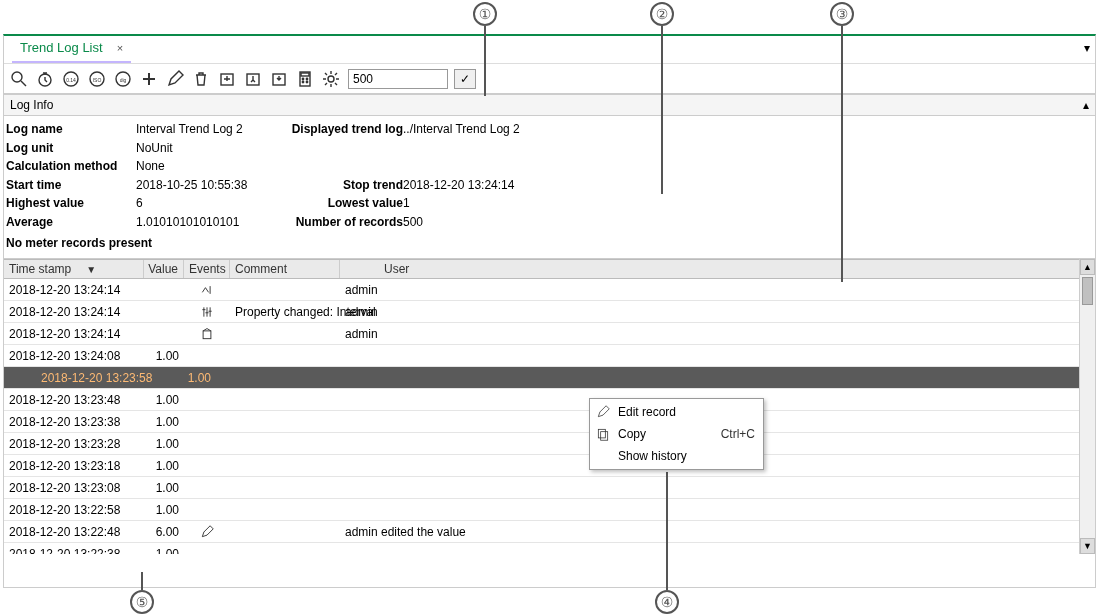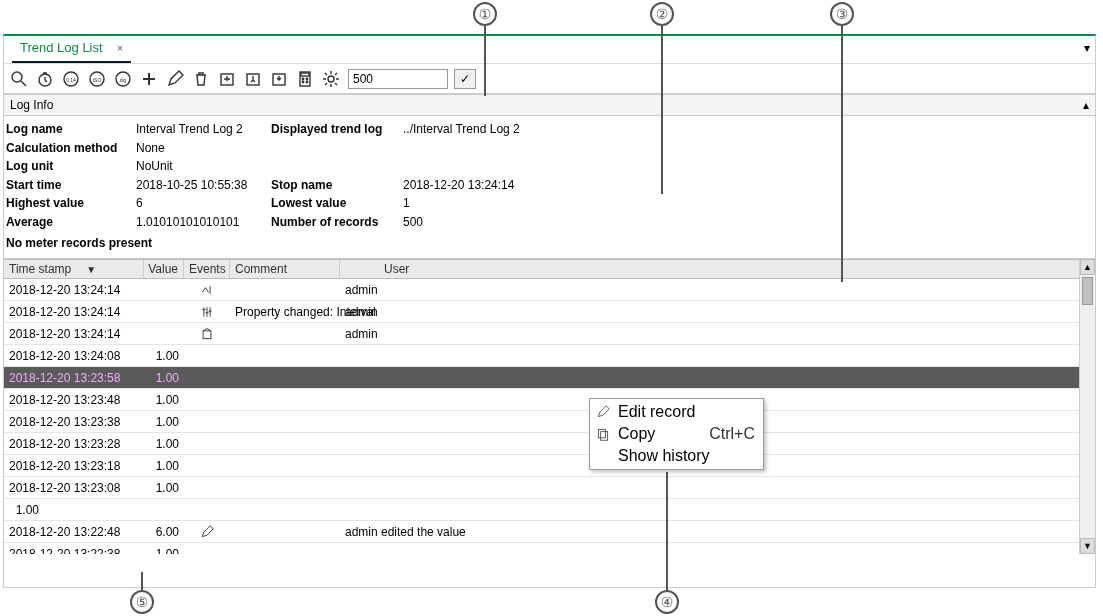--- a/index.html
+++ b/index.html
@@ -1,58 +1,58 @@
 <!DOCTYPE html>
 <html><head>
 <meta charset="utf-8">
 <style>
 * { box-sizing: border-box; margin: 0; padding: 0; }
 body { font-family: Arial, sans-serif; font-size: 12px; color: #000; background: #fff; width: 1103px; height: 616px; position: relative; }
 .callout { position: absolute; width: 24px; height: 24px; border: 2px solid #555; border-radius: 50%; background: #fff; display: flex; align-items: center; justify-content: center; font-size: 14px; color: #555; font-weight: normal; z-index: 20; }
 .callout-line { position: absolute; background: #555; z-index: 19; }
 .panel { position: absolute; top: 34px; left: 3px; right: 7px; bottom: 28px; border: 1px solid #ccc; border-top: 2px solid #0a8a4a; background: #fff; }
 .tabbar { height: 28px; border-bottom: 1px solid #ddd; display: flex; align-items: flex-end; padding-left: 8px; }
-.tab { display: flex; align-items: center; gap: 14px; padding: 5px 8px 6px; color: #0a8a4a; font-size: 13px; border-bottom: 2px solid #0f172a; }
+.tab { display: flex; align-items: center; gap: 14px; padding: 5px 8px 6px; color: #0a8a4a; font-size: 13px; border-bottom: 2px solid #c4b5fd; }
 .tab-close { color: #555; font-size: 11px; }
 .panel-menu { position: absolute; right: 5px; top: 5px; }
 .toolbar { height: 30px; display: flex; align-items: center; gap: 4px; padding: 2px 4px; border-bottom: 1px solid #ccc; }
 .tool-icon { width: 22px; height: 22px; display: flex; align-items: center; justify-content: center; cursor: pointer; }
 .tool-icon svg { width: 18px; height: 18px; stroke: #333; fill: none; stroke-width: 1.4; }
 .tool-input { width: 100px; height: 20px; border: 1px solid #999; padding: 0 4px; font-size: 12px; margin-left: 2px; }
 .apply-btn { width: 22px; height: 20px; border: 1px solid #999; background: #f0f0f0; display: flex; align-items: center; justify-content: center; margin-left: 2px; }
 .section-hdr { height: 22px; background: #f5f5f5; border-top: 1px solid #ccc; border-bottom: 1px solid #ccc; display: flex; align-items: center; justify-content: space-between; padding: 0 6px; font-size: 12px; }
 .info-grid { padding: 4px 2px 6px; font-size: 12px; line-height: 1.55; border-bottom: 1px solid #ccc;}
 .info-row { display: flex; }
 .info-lbl { font-weight: bold; width: 130px; white-space: nowrap; }
 .info-val { width: 135px; white-space: nowrap; }
-.info-lbl2 { font-weight: bold; width: 132px; white-space: nowrap; }
+.info-lbl2 { font-weight: bold; width: 132px; white-space: nowrap; text-align: right; }
 .info-val2 { white-space: nowrap; }
 .no-meter { font-weight: bold; padding-top: 2px; }
 .grid-wrap { position: relative; }
 .grid-hdr { display: flex; background: #eaeaea; border-top: 1px solid #bbb; border-bottom: 1px solid #bbb; height: 20px; align-items: center; font-size: 12px; color: #333; }
 .gh { border-right: 1px solid #ccc; padding: 0 5px; height: 100%; display: flex; align-items: center; }
 .gh.ts { width: 140px; gap: 15px; }
 .gh.val { width: 40px; justify-content: flex-end; }
 .gh.ev { width: 46px; }
 .gh.cm { width: 110px; }
 .gh.us { flex: 1; margin-left: 39px; }
 .sort-arrow { font-size: 10px; }
 .row { display: flex; height: 22px; align-items: center; border-bottom: 1px solid #e5e5e5; font-size: 12px; }
-.row.sl { background: #5a5a5a; color: #f0abfc; }
+.row.sl { background: #5a5a5a; color: #fdba74; padding-left: 32px; }
 .c { padding: 0 5px; height: 100%; display: flex; align-items: center; }
 .c.ts { width: 140px; }
 .c.val { width: 40px; justify-content: flex-end; }
 .c.ev { width: 46px; justify-content: center; }
 .c.cm { width: 110px; white-space: nowrap; }
 .c.us { flex: 1; white-space: nowrap; }
 .row svg { width: 14px; height: 14px; stroke: #333; fill: none; stroke-width: 1.2; }
 .scrollbar { position: absolute; right: 0; top: 0; bottom: 0; width: 16px; background: #f0f0f0; border-left: 1px solid #ccc; }
 .sb-btn { height: 16px; background: #ddd; border: 1px solid #bbb; display: flex; align-items: center; justify-content: center; font-size: 9px; }
 .sb-thumb { position: absolute; left: 2px; right: 2px; top: 18px; height: 28px; background: #c0c0c0; border: 1px solid #999; }
-.ctx-menu { position: absolute; background: #fff; border: 1px solid #999; box-shadow: 2px 2px 4px rgba(0,0,0,.25); z-index: 30; font-size: 16px; padding: 2px 0; width: 175px; }
+.ctx-menu { position: absolute; background: #fff; border: 1px solid #999; box-shadow: 2px 2px 4px rgba(0,0,0,.25); z-index: 30; font-size: 12px; padding: 2px 0; width: 175px; }
 .ctx-item { display: flex; align-items: center; height: 22px; padding: 0 8px 0 4px; gap: 6px; }
 .ctx-icon { width: 18px; display: flex; justify-content: center; }
 .ctx-shortcut { margin-left: auto; color: #333; }
 .half-row {height:11px; overflow:hidden; display:flex; align-items:flex-start;}
 .half-row .row{border-bottom:none;}
 </style>
 </head>
 <body>
 
 <div class="callout" style="left:473px;top:2px">①</div>
@@ -165,31 +165,31 @@
     <span>▴</span>
   </div>
   <div class="info-grid">
     <div class="info-row">
       <div class="info-lbl">Log name</div>
       <div class="info-val">Interval Trend Log 2</div>
       <div class="info-lbl2">Displayed trend log</div>
       <div class="info-val2">../Interval Trend Log 2</div>
     </div>
     <div class="info-row">
+      <div class="info-lbl">Log unit</div>
+      <div class="info-val">NoUnit</div>
+    </div>
+    <div class="info-row">
       <div class="info-lbl">Calculation method</div>
       <div class="info-val">None</div>
     </div>
     <div class="info-row">
-      <div class="info-lbl">Log unit</div>
-      <div class="info-val">NoUnit</div>
-    </div>
-    <div class="info-row">
       <div class="info-lbl">Start time</div>
       <div class="info-val">2018-10-25 10:55:38</div>
-      <div class="info-lbl2">Stop name</div>
+      <div class="info-lbl2">Stop trend</div>
       <div class="info-val2">2018-12-20 13:24:14</div>
     </div>
     <div class="info-row">
       <div class="info-lbl">Highest value</div>
       <div class="info-val">6</div>
       <div class="info-lbl2">Lowest value</div>
       <div class="info-val2">1</div>
     </div>
     <div class="info-row">
       <div class="info-lbl">Average</div>
@@ -289,20 +289,21 @@
           <div class="c us"></div>
         </div>
         <div class="row">
           <div class="c ts">2018-12-20 13:23:08</div>
           <div class="c val">1.00</div>
           <div class="c ev"></div>
           <div class="c cm"></div>
           <div class="c us"></div>
         </div>
         <div class="row">
+          <div class="c ts">2018-12-20 13:22:58</div>
           <div class="c val">1.00</div>
           <div class="c ev"></div>
           <div class="c cm"></div>
           <div class="c us"></div>
         </div>
         <div class="row">
           <div class="c ts">2018-12-20 13:22:48</div>
           <div class="c val">6.00</div>
           <div class="c ev">
             <svg viewBox="0 0 18 18">

